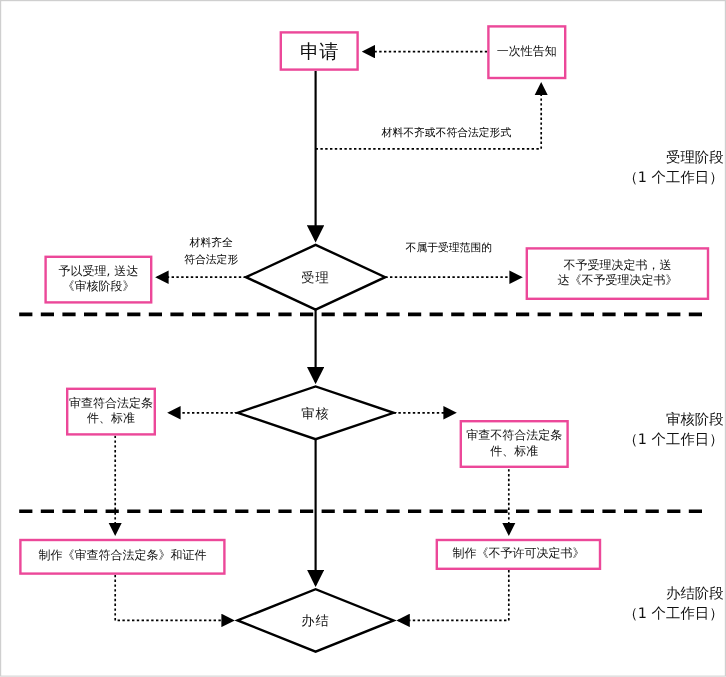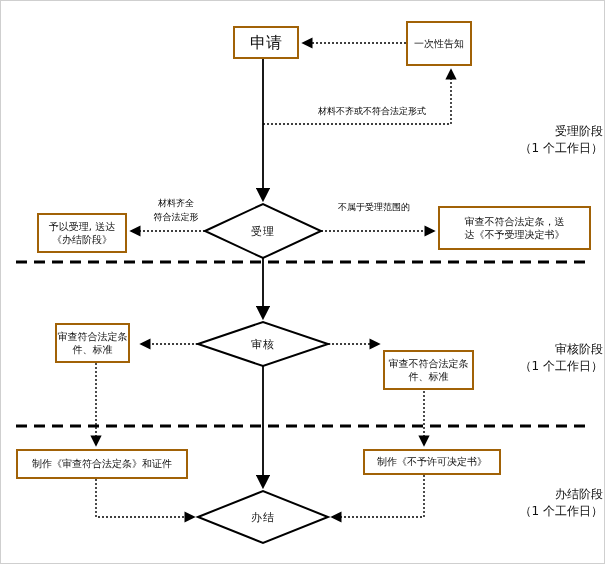--- a/index.html
+++ b/index.html
@@ -3,21 +3,21 @@
 <meta charset="utf-8">
 <style>
   html,body{margin:0;padding:0;background:#f6f6f6;}
   #stage{
     position:relative;width:605px;height:564px;background:#ffffff;
     border:1px solid #cfcfcf;box-sizing:border-box;overflow:hidden;
     font-family:"DejaVu Sans","Liberation Sans",sans-serif;color:#111;
   }
   #connectors{position:absolute;left:0;top:0;width:605px;height:564px;}
   .box{
-    position:absolute;background:#ffffff;border:2px solid #a16207;
+    position:absolute;background:#ffffff;border:2px solid #ec4899;
     display:flex;flex-direction:column;align-items:center;justify-content:center;
     text-align:center;box-sizing:border-box;line-height:1.35;z-index:2;
   }
   .box span{display:block;white-space:nowrap;}
   .node-lbl{
     position:absolute;display:flex;align-items:center;justify-content:center;
     text-align:left;z-index:3;font-size:11px;letter-spacing:1px;
   }
   .edge-lbl{
     position:absolute;font-size:9px;text-align:center;z-index:2;
@@ -79,25 +79,25 @@
   <div class="box" style="left:232px;top:25px;width:66px;height:33px;">
     <span>申请</span>
   </div>
 
   <div class="box" style="left:405px;top:20px;width:66px;height:45px;">
     <span class="f10">一次性告知</span>
   </div>
 
   <div class="box f10" style="left:36px;top:212px;width:90px;height:40px;">
     <span>予以受理, 送达</span>
-    <span>《办结阶段》</span>
+    <span>《审核阶段》</span>
   </div>
 
   <div class="box f10" style="left:437px;top:205px;width:153px;height:44px;">
-    <span>审查不符合法定条，送</span>
+    <span>不予受理决定书，送</span>
     <span>达《不予受理决定书》</span>
   </div>
 
   <div class="box f10" style="left:54px;top:322px;width:75px;height:40px;">
     <span>审查符合法定条</span>
     <span>件、标准</span>
   </div>
 
   <div class="box f10" style="left:382px;top:322px;width:91px;height:40px;margin-top:27px;">
     <span>审查不符合法定条</span>

